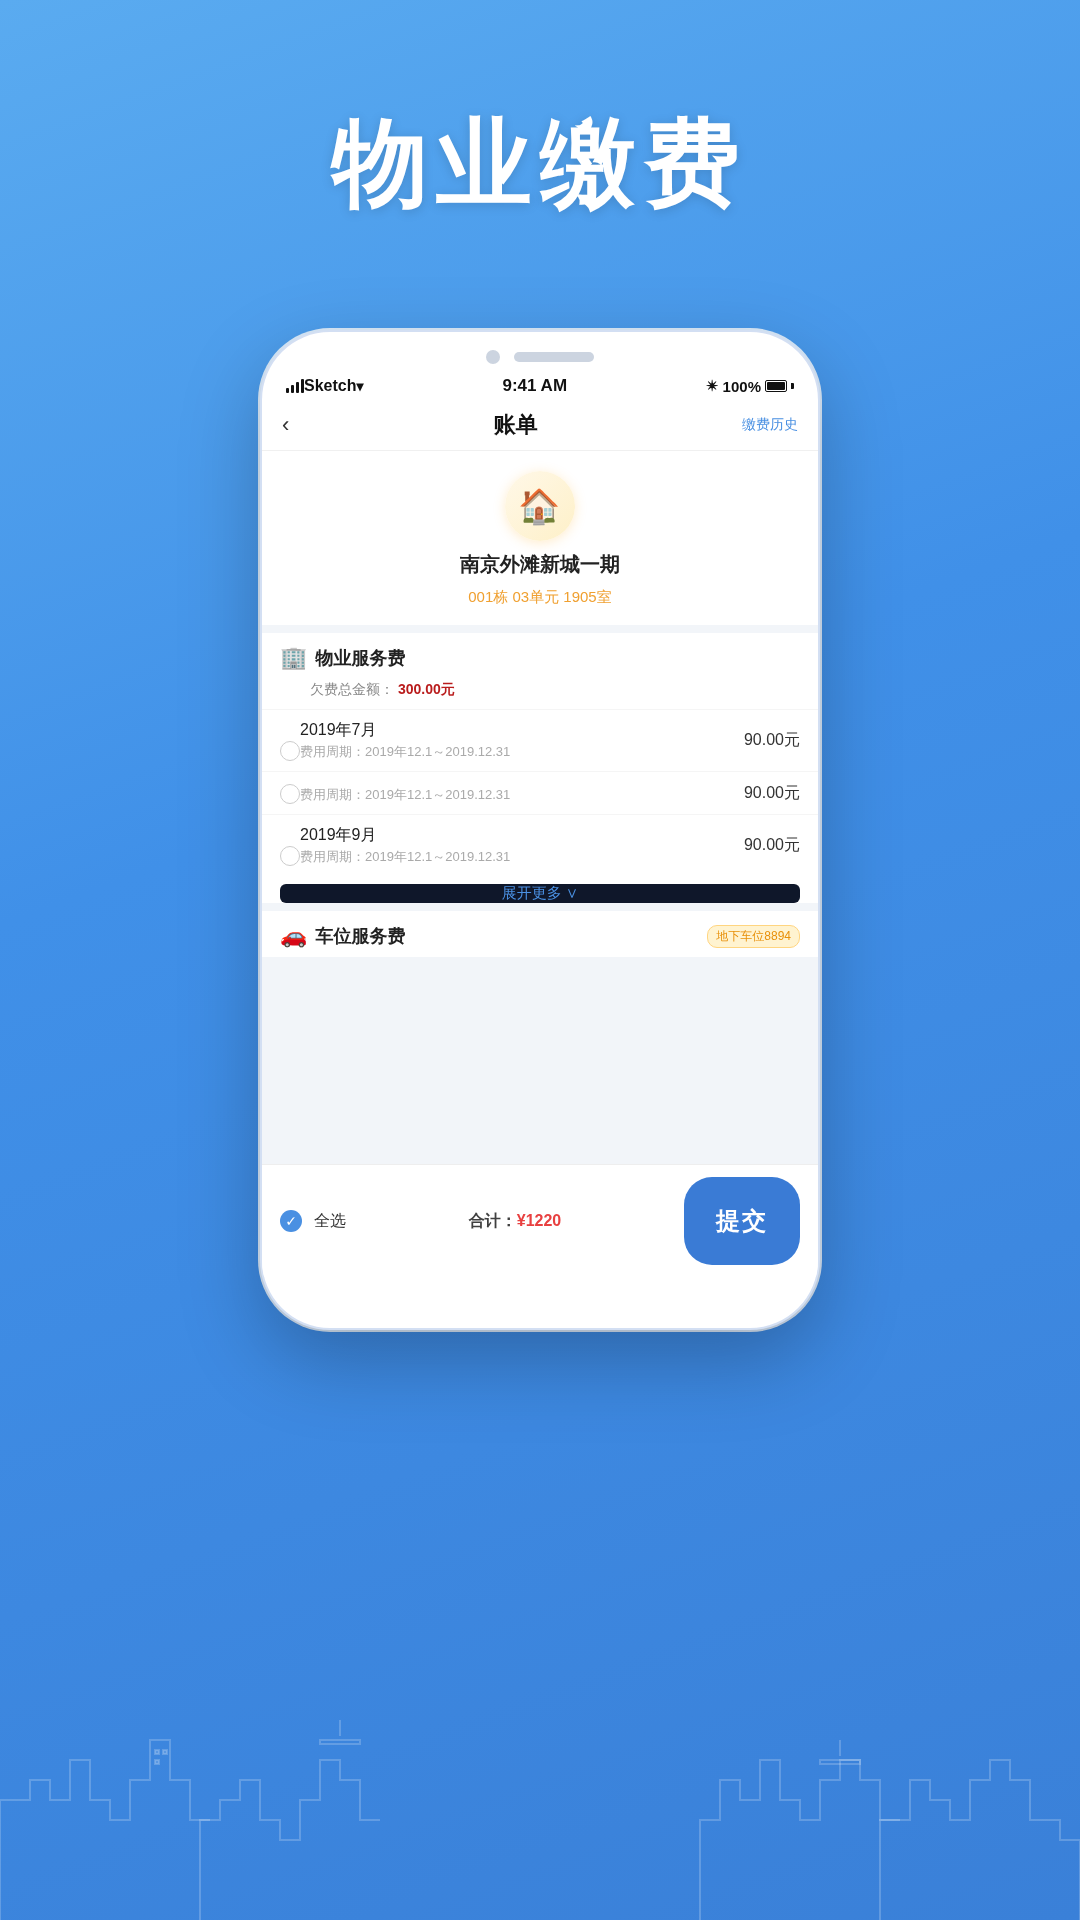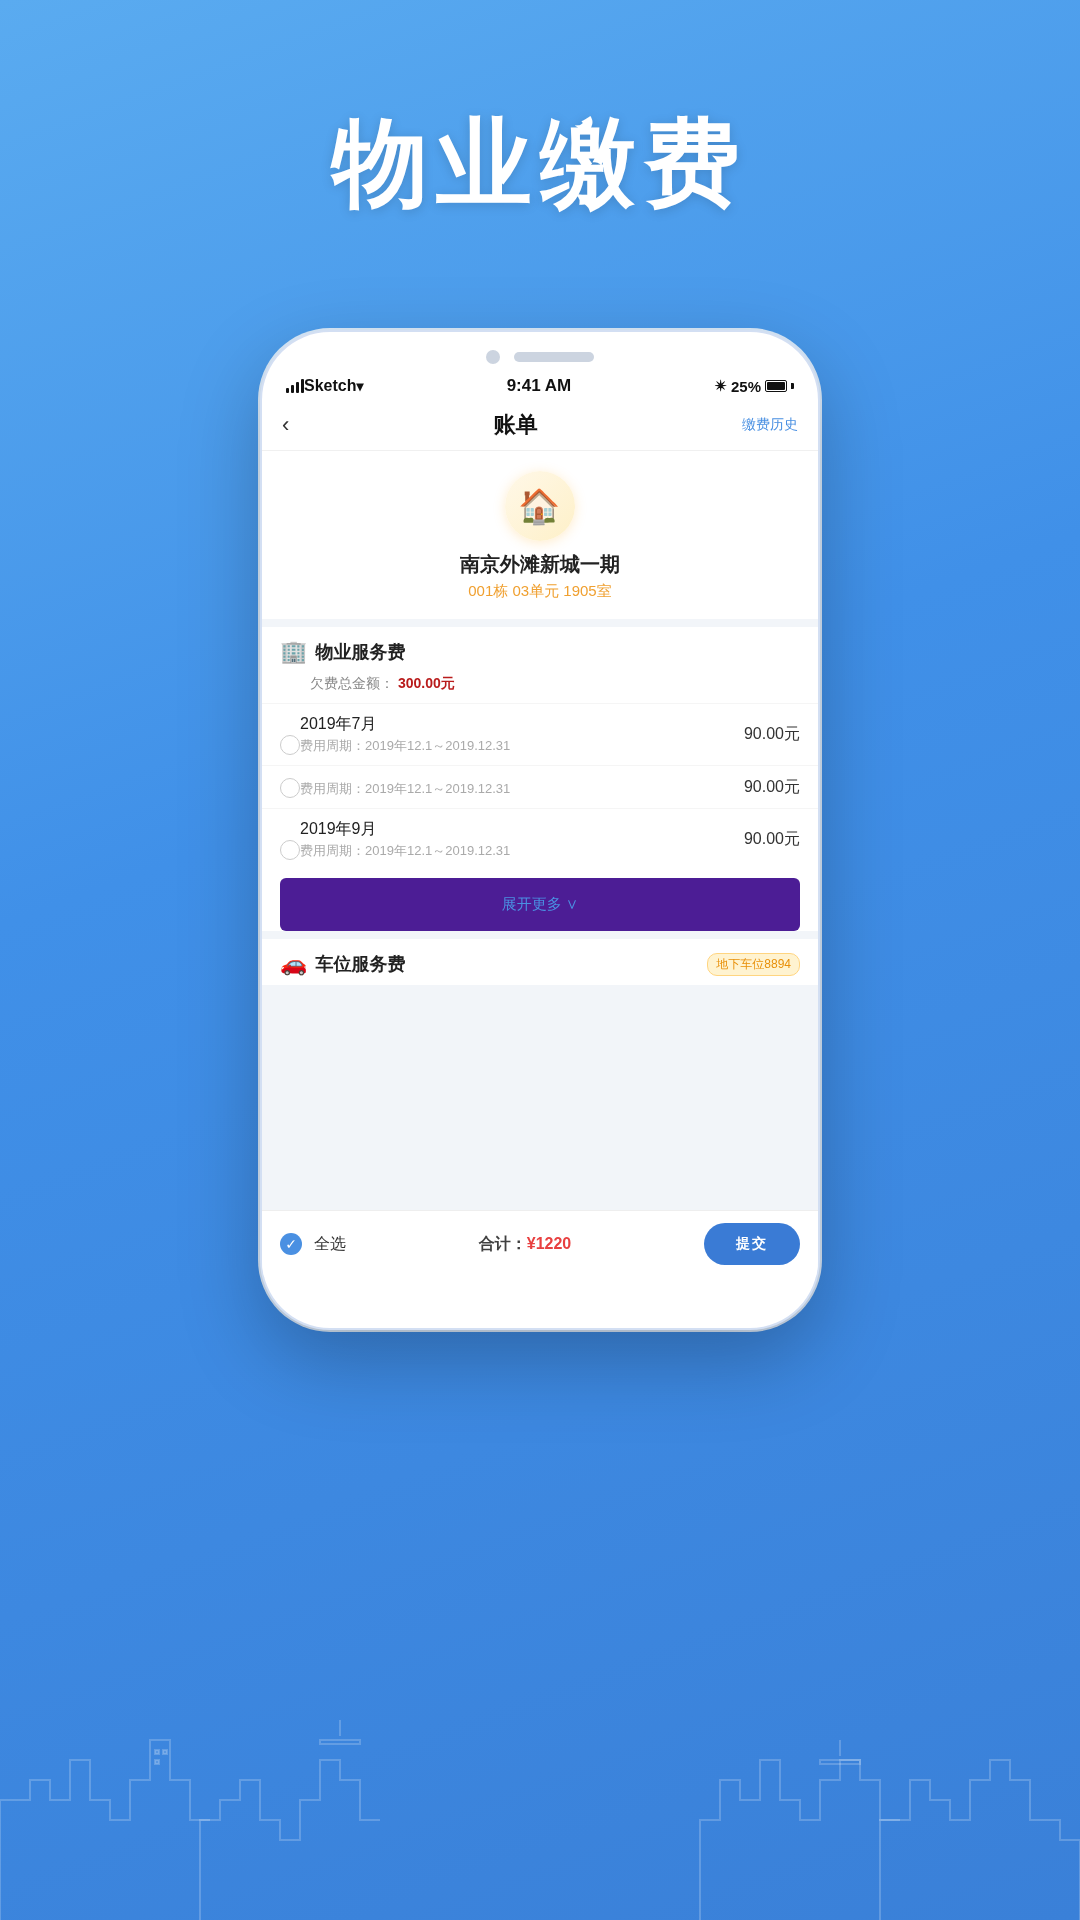--- a/index.html
+++ b/index.html
@@ -183,21 +183,21 @@
       margin-bottom: 10px;
       box-shadow: 0 2px 12px rgba(255, 180, 50, 0.25);
     }
     .property-icon {
       font-size: 34px;
     }
     .property-name {
       font-size: 20px;
       font-weight: 600;
       color: #222;
-      margin-bottom: 4px;
+      margin-bottom: 10px;
     }
     .property-address {
       font-size: 15px;
       color: #f0a030;
     }
 
     
     .fee-card {
       background: white;
       margin: 0 0 8px;
@@ -268,24 +268,24 @@
     .fee-item-price {
       font-size: 16px;
       color: #333;
       font-weight: 500;
       align-self: center;
     }
 
     
     .expand-more {
       text-align: center;
-      padding: 17px;
+      padding: 0;
       color: #4a90e2;
       font-size: 15px;
-      background: #4c1d95;
+      background: #0f172a;
       margin: 8px 18px;
       border-radius: 6px;
       display: flex;
       align-items: center;
       justify-content: center;
       gap: 6px;
     }
 
     
     .bottom-bar {
@@ -324,22 +324,22 @@
     }
     .total-amount span {
       color: #404040;
       font-weight: 600;
     }
     .submit-btn {
       background: #3a7bd5;
       color: white;
       border: none;
       border-radius: 28px;
-      padding: 12px 32px;
-      font-size: 14px;
+      padding: 28px 32px;
+      font-size: 24px;
       font-weight: 600;
       letter-spacing: 2px;
     }
 
     
     .city-bg {
       position: absolute;
       bottom: 0;
       left: 0;
       right: 0;
@@ -389,21 +389,21 @@
           <div class="signal-bar" style="height:8px"></div>
           <div class="signal-bar" style="height:11px"></div>
           <div class="signal-bar" style="height:14px"></div>
         </div>
         <span>Sketch</span>
         <span class="wifi-icon">▾</span>
       </div>
       <div class="status-center">9:41 AM</div>
       <div class="status-right">
         <span>✴</span>
-        <span>25%</span>
+        <span>100%</span>
         <div class="battery-body">
           <div class="battery-fill"></div>
         </div>
         <div class="battery-tip"></div>
       </div>
     </div>
 
     <div class="app-navbar">
       <span class="nav-back">‹</span>
       <span class="nav-title">账单</span>

